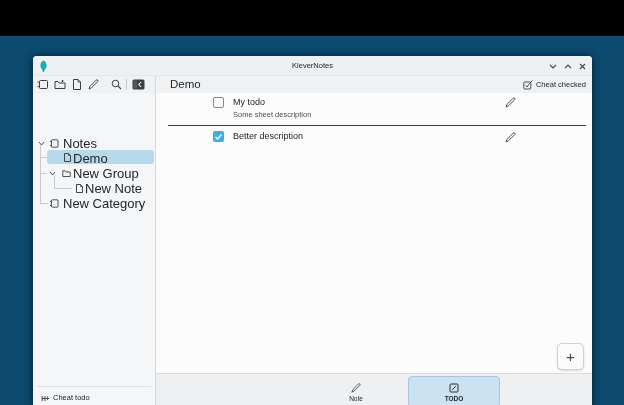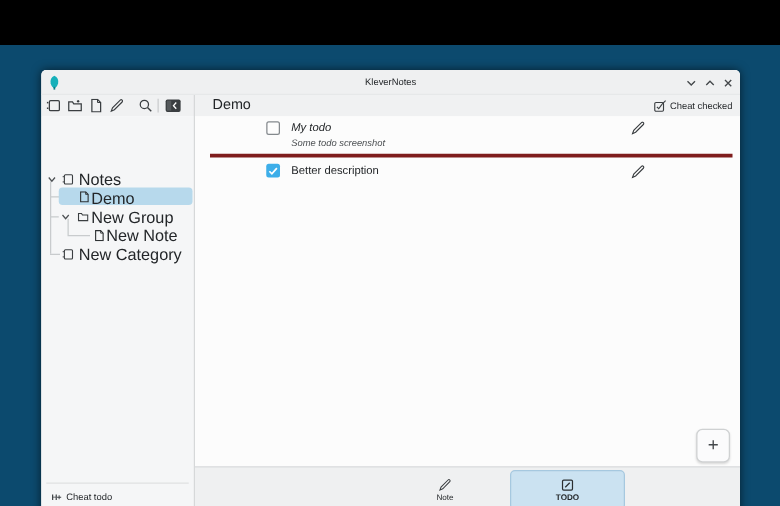--- a/index.html
+++ b/index.html
@@ -48,21 +48,21 @@
   .sfootrow { position:absolute; left:4px; width:114px; height:15px; font-size:7.5px;
     color:#232629; }
   .sfootrow .fic { position:absolute; left:3px; top:3px; width:10px; height:10px;
     display:flex; align-items:center; justify-content:center; }
   .sfootrow .lbl { position:absolute; left:16px; top:0; height:15px; line-height:15px; white-space:nowrap; }
   .hplus { font-size:6.5px; font-weight:bold; color:#3a3e41; letter-spacing:-0.5px; }
 
   
   .main { position:absolute; left:123px; top:37px; width:436px; height:280px; background:#fcfcfc; }
   .todorow { position:absolute; left:12px; width:418px; }
-  .row1 { top:4px; height:29px; border-bottom:3px solid #7f1d1d;font-style:italic; }
+  .row1 { top:4px; height:29px; border-bottom:1px solid #7f1d1d; }
   .row2 { top:36px; height:24px; }
   .cb { position:absolute; left:45px; width:11px; height:11px; border-radius:2px; }
   .cb-off { border:1px solid #84898d; background:#fdfdfd; }
   .cb-on { background:#3daee9; display:flex; align-items:center; justify-content:center; }
   .todo-title { position:absolute; left:65px; top:0; font-size:9px; color:#232629; white-space:nowrap; }
   .todo-desc { position:absolute; left:65px; top:13px; font-size:7.5px; color:#4a4e51; white-space:nowrap; }
   .rowedit { position:absolute; left:337px; width:11px; height:11px; }
 
   .fab { position:absolute; left:524px; top:287px; width:27px; height:27px;
     background:#fbfbfc; border:1px solid #cfd1d2; border-radius:5px;
@@ -231,21 +231,21 @@
         <span class="lbl">Cheat todo</span>
       </div>
 
     </div>
 
     <div class="main">
 
       <div class="todorow row1">
         <div class="cb cb-off"></div>
         <div class="todo-title">My todo</div>
-        <div class="todo-desc">Some todo screenshot</div>
+        <div class="todo-desc">Some sheet description</div>
         <div class="rowedit">
           <svg width="11" height="11" viewBox="0 0 11 11">
             <path d="M1 10 L2 7.3 L8.2 1.1 C8.6 0.7 9.3 0.7 9.7 1.1 C10.1 1.5 10.1 2.2 9.7 2.6 L3.5 8.8 Z" fill="none" stroke="#3a3e41" stroke-width="0.9"></path>
           </svg>
         </div>
       </div>
 
       <div class="todorow row2">
         <div class="cb cb-on" style="top:2px">
           <svg width="9" height="8" viewBox="0 0 9 8">

